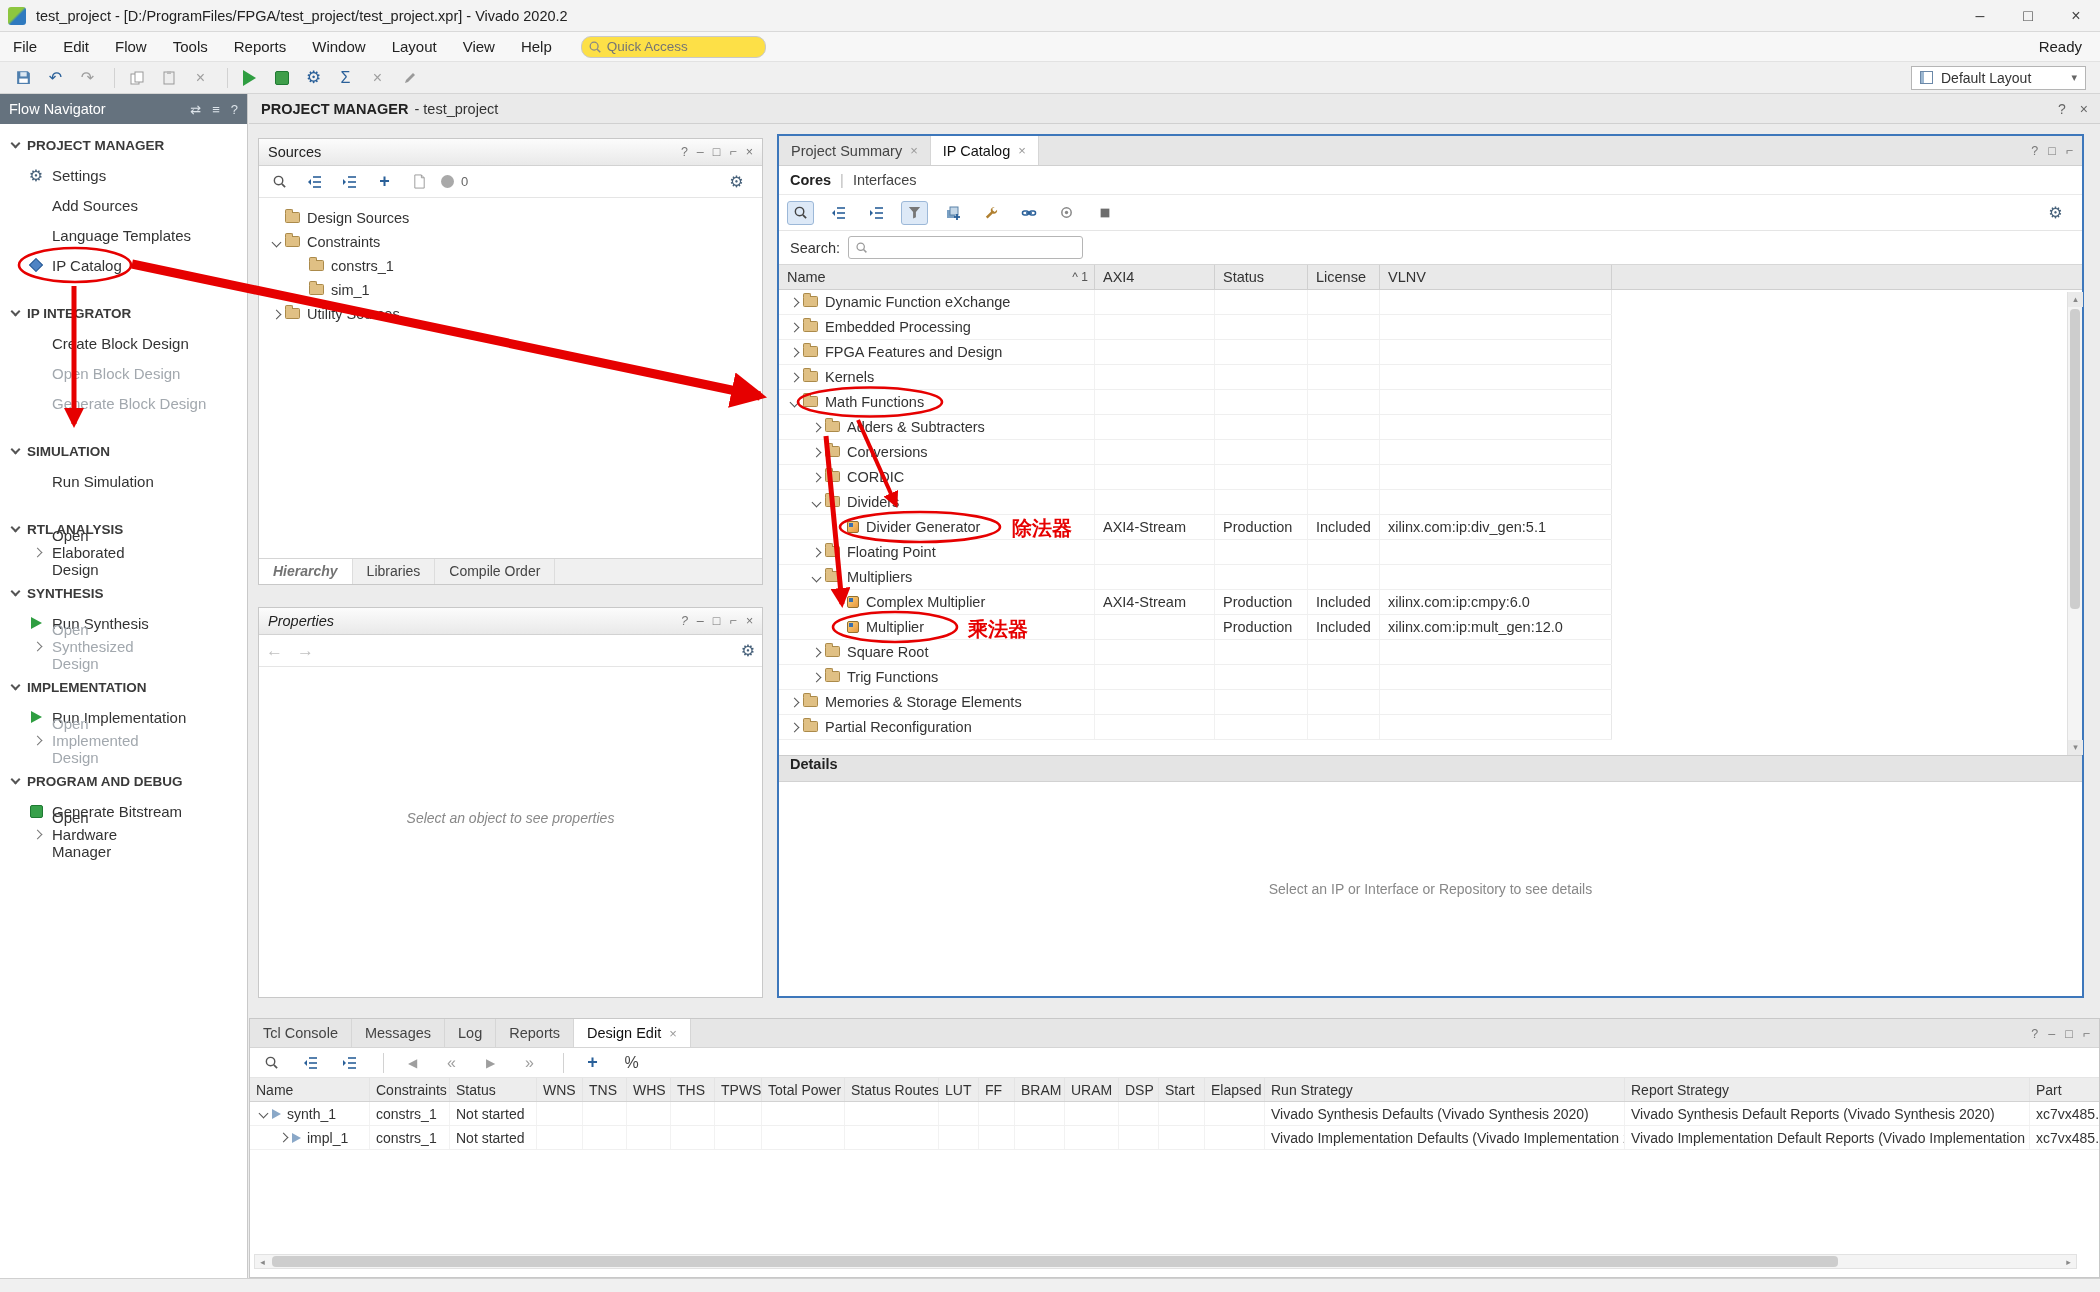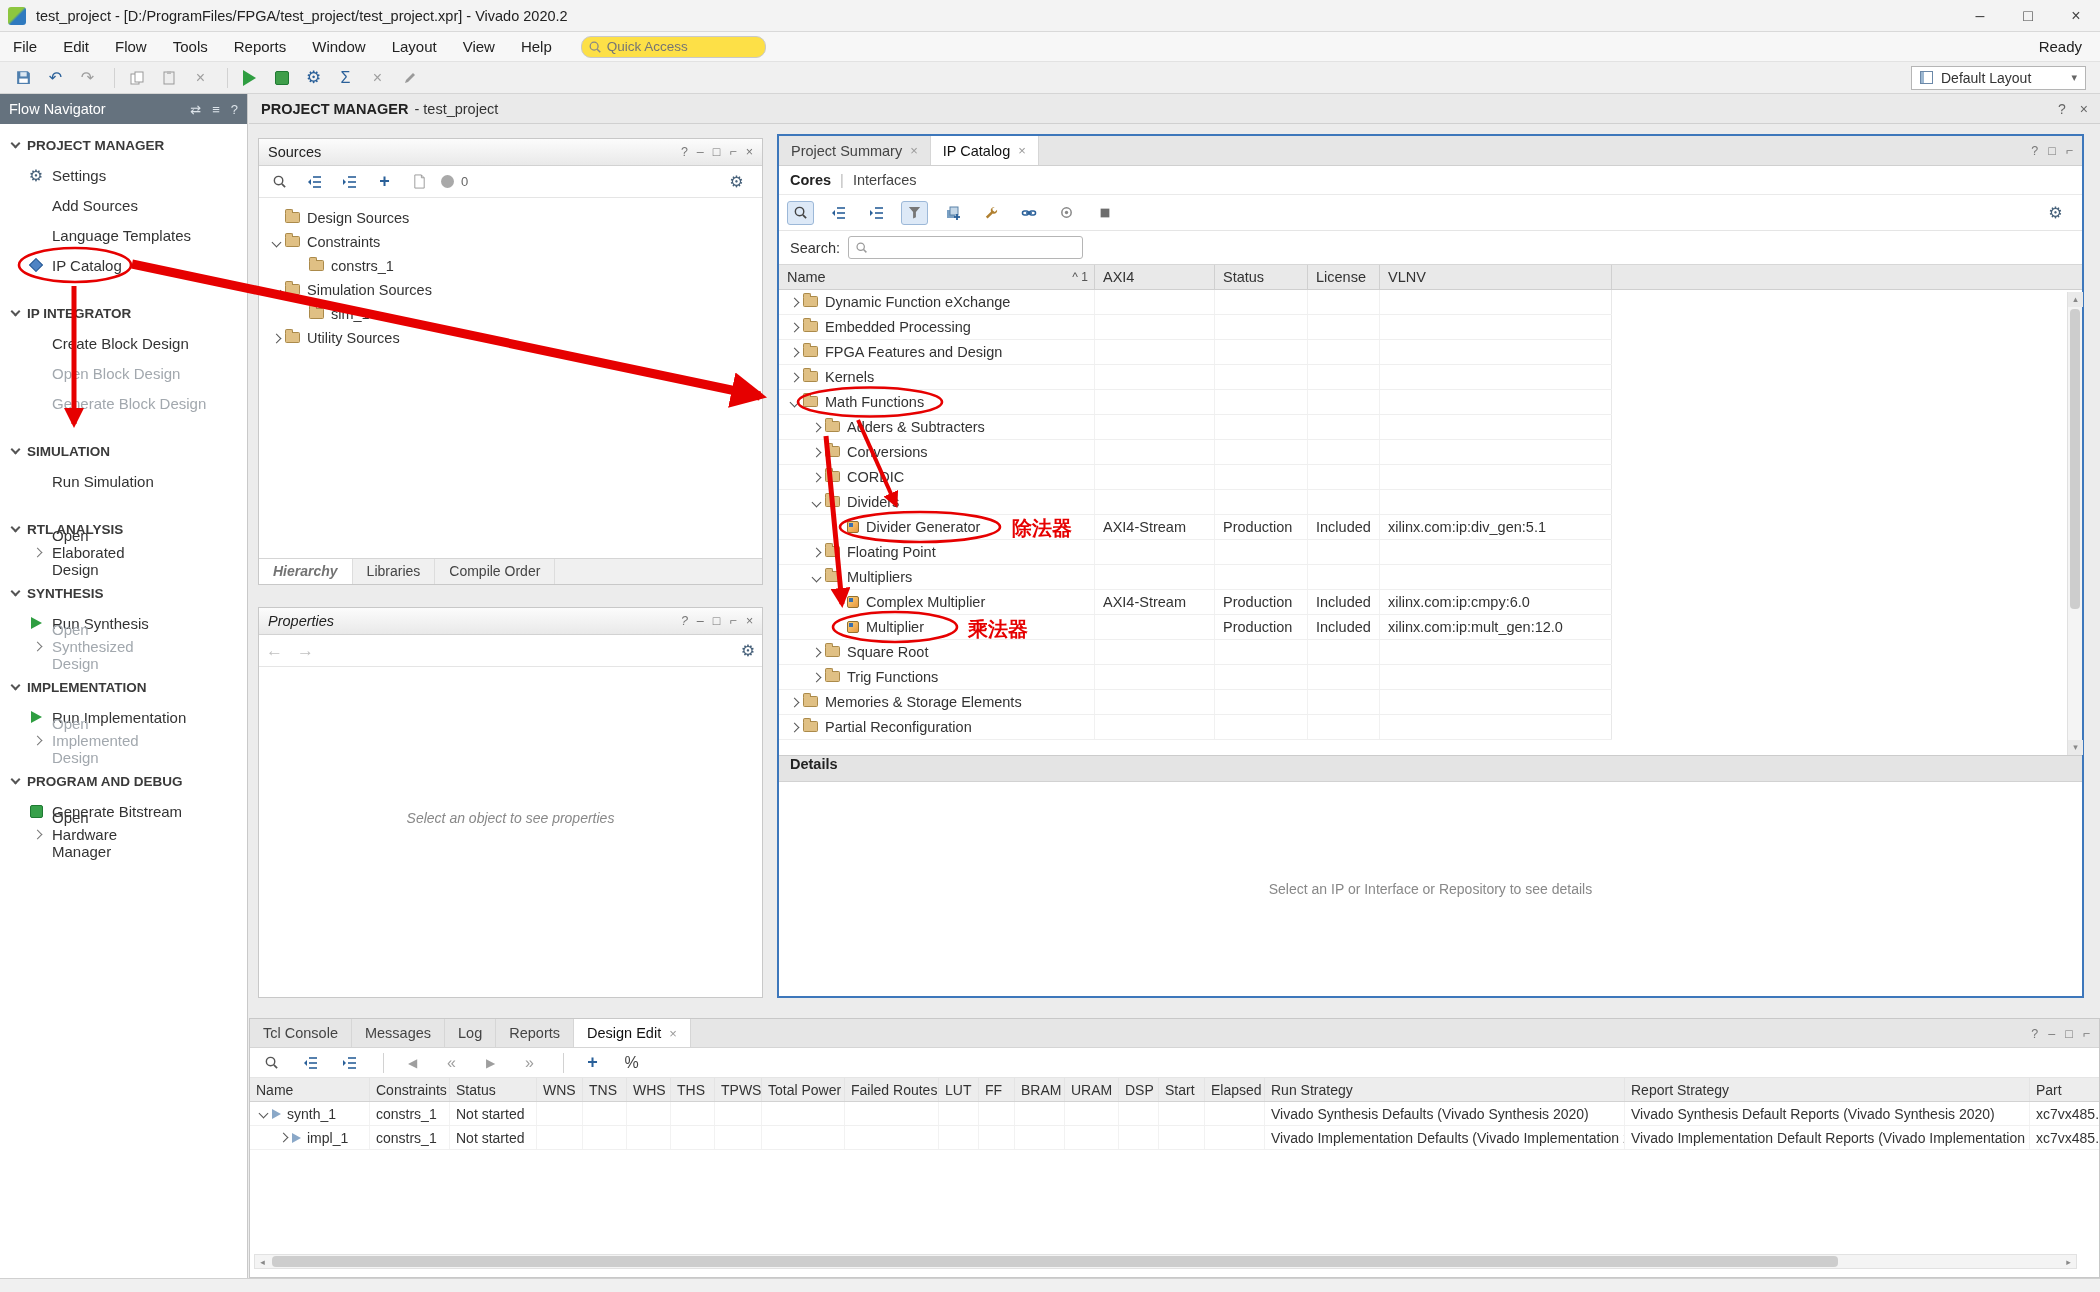--- a/index.html
+++ b/index.html
@@ -533,25 +533,20 @@
         <span class="nico folder"></span>
         <span>Constraints</span>
       </div>
 
       <div class="tree-row d1">
         <span class="chev"></span>
         <span class="nico folder"></span>
         <span>constrs_1</span>
       </div>
 
-      <div class="tree-row d0">
-        <span class="chev expanded"></span>
-        <span class="nico folder"></span>
-        <span>Simulation Sources</span>
-      </div>
 
       <div class="tree-row d1">
         <span class="chev"></span>
         <span class="nico folder"></span>
         <span>sim_1</span>
       </div>
 
       <div class="tree-row d0">
         <span class="chev collapsed"></span>
         <span class="nico folder"></span>
@@ -1015,21 +1010,21 @@
 
   <div class="drc">Name</div>
       <div class="drc">Constraints</div>
       <div class="drc">Status</div>
       <div class="drc">WNS</div>
       <div class="drc">TNS</div>
       <div class="drc">WHS</div>
       <div class="drc">THS</div>
       <div class="drc">TPWS</div>
       <div class="drc">Total Power</div>
-      <div class="drc">Failed Routes</div>
+      <div class="drc">Status Routes</div>
       <div class="drc">LUT</div>
       <div class="drc">FF</div>
       <div class="drc">BRAM</div>
       <div class="drc">URAM</div>
       <div class="drc">DSP</div>
       <div class="drc">Start</div>
       <div class="drc">Elapsed</div>
       <div class="drc">Run Strategy</div>
       <div class="drc">Report Strategy</div>
       <div class="drc">Part</div>

